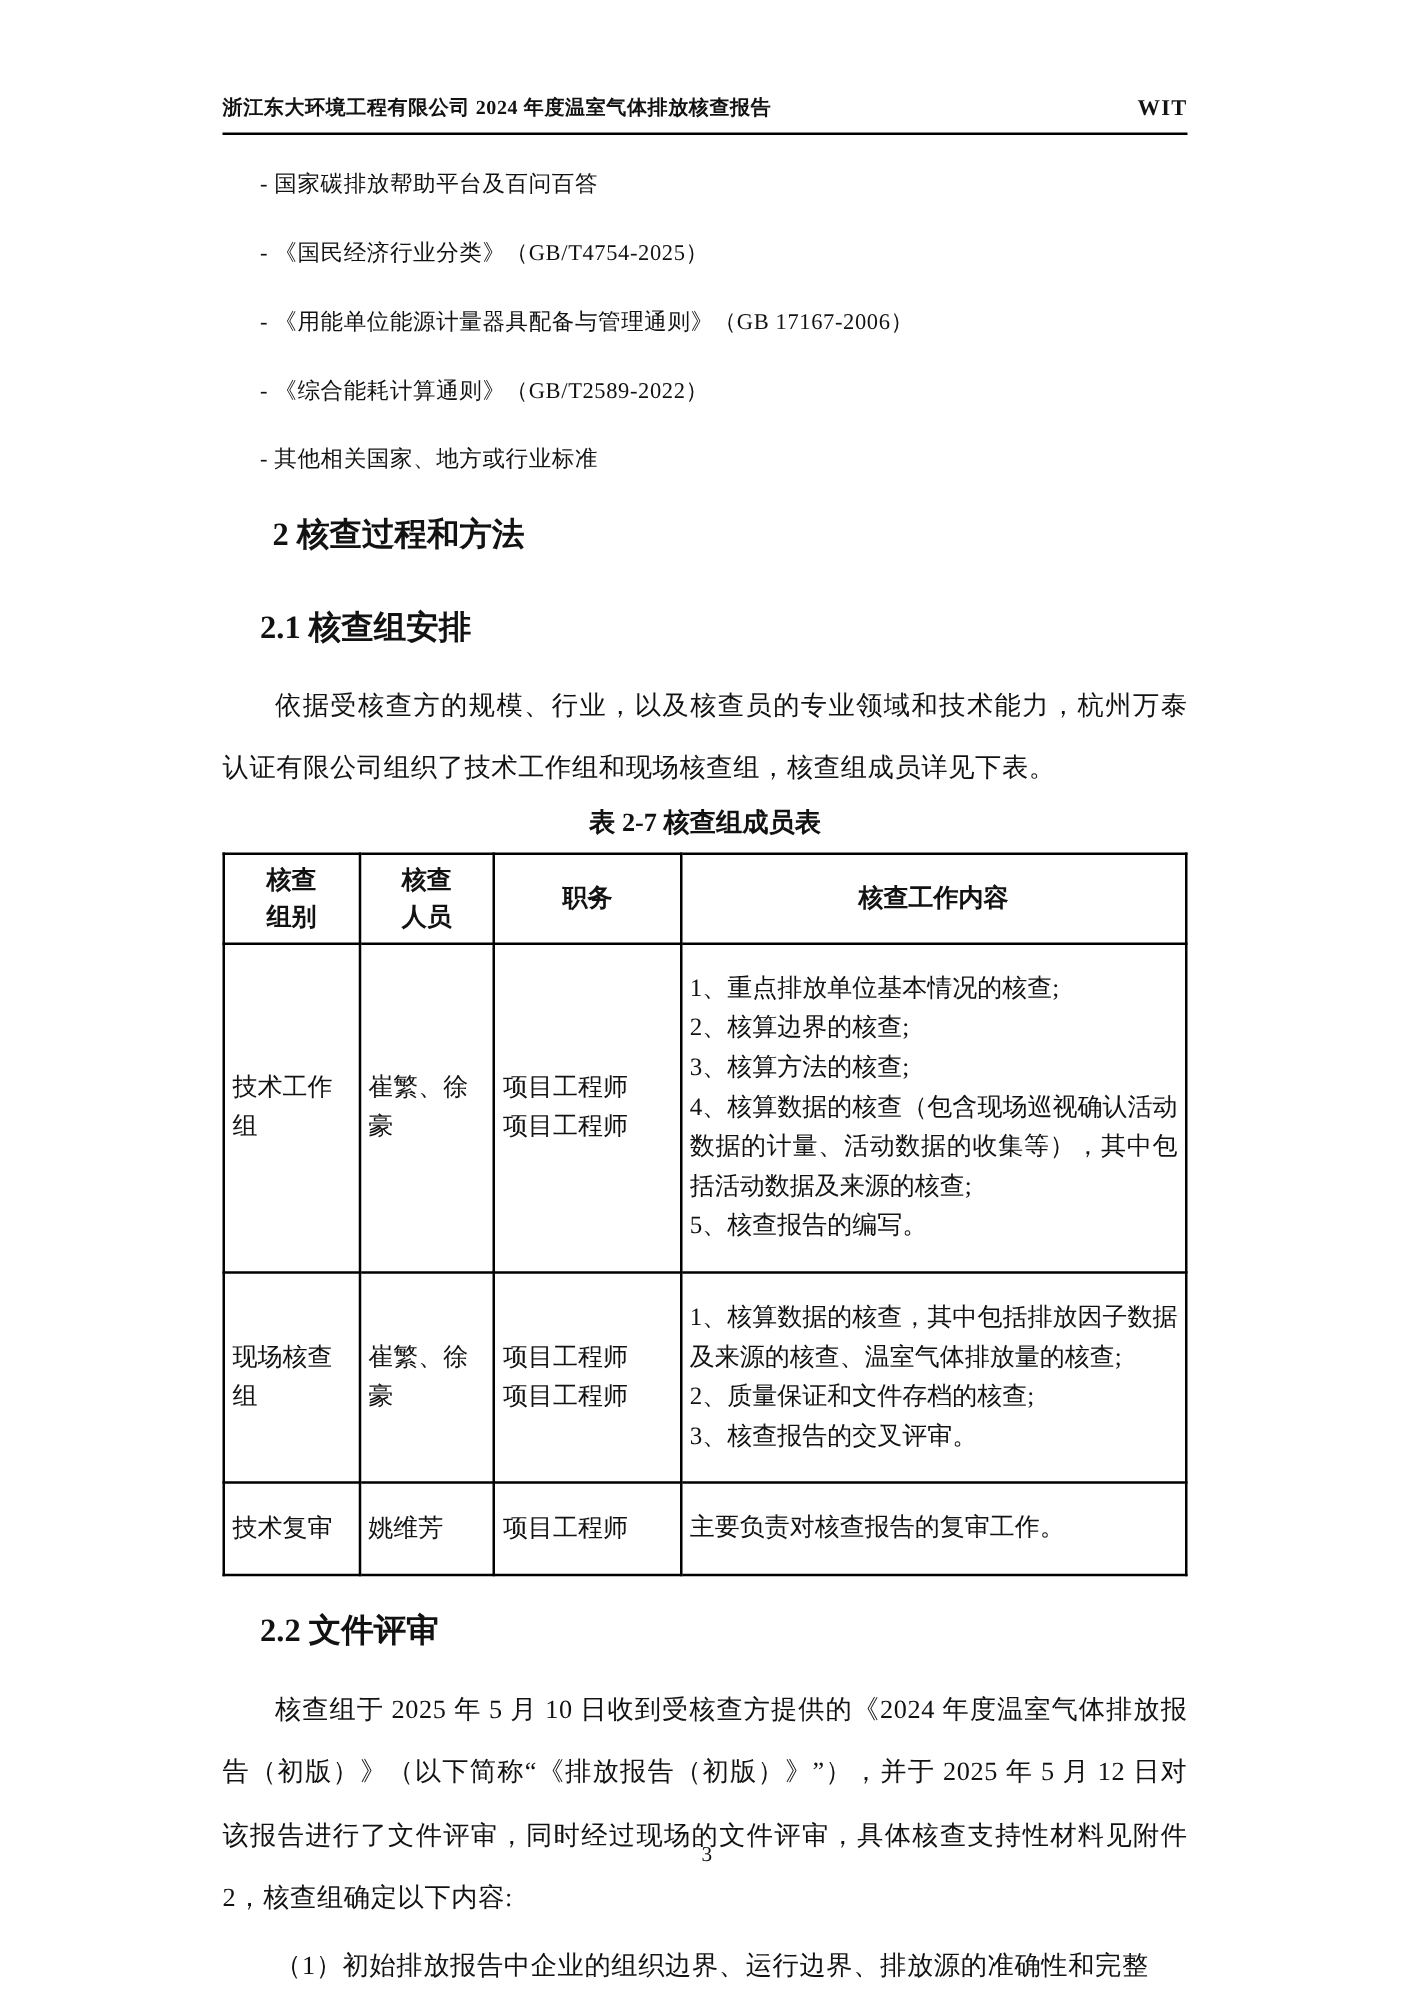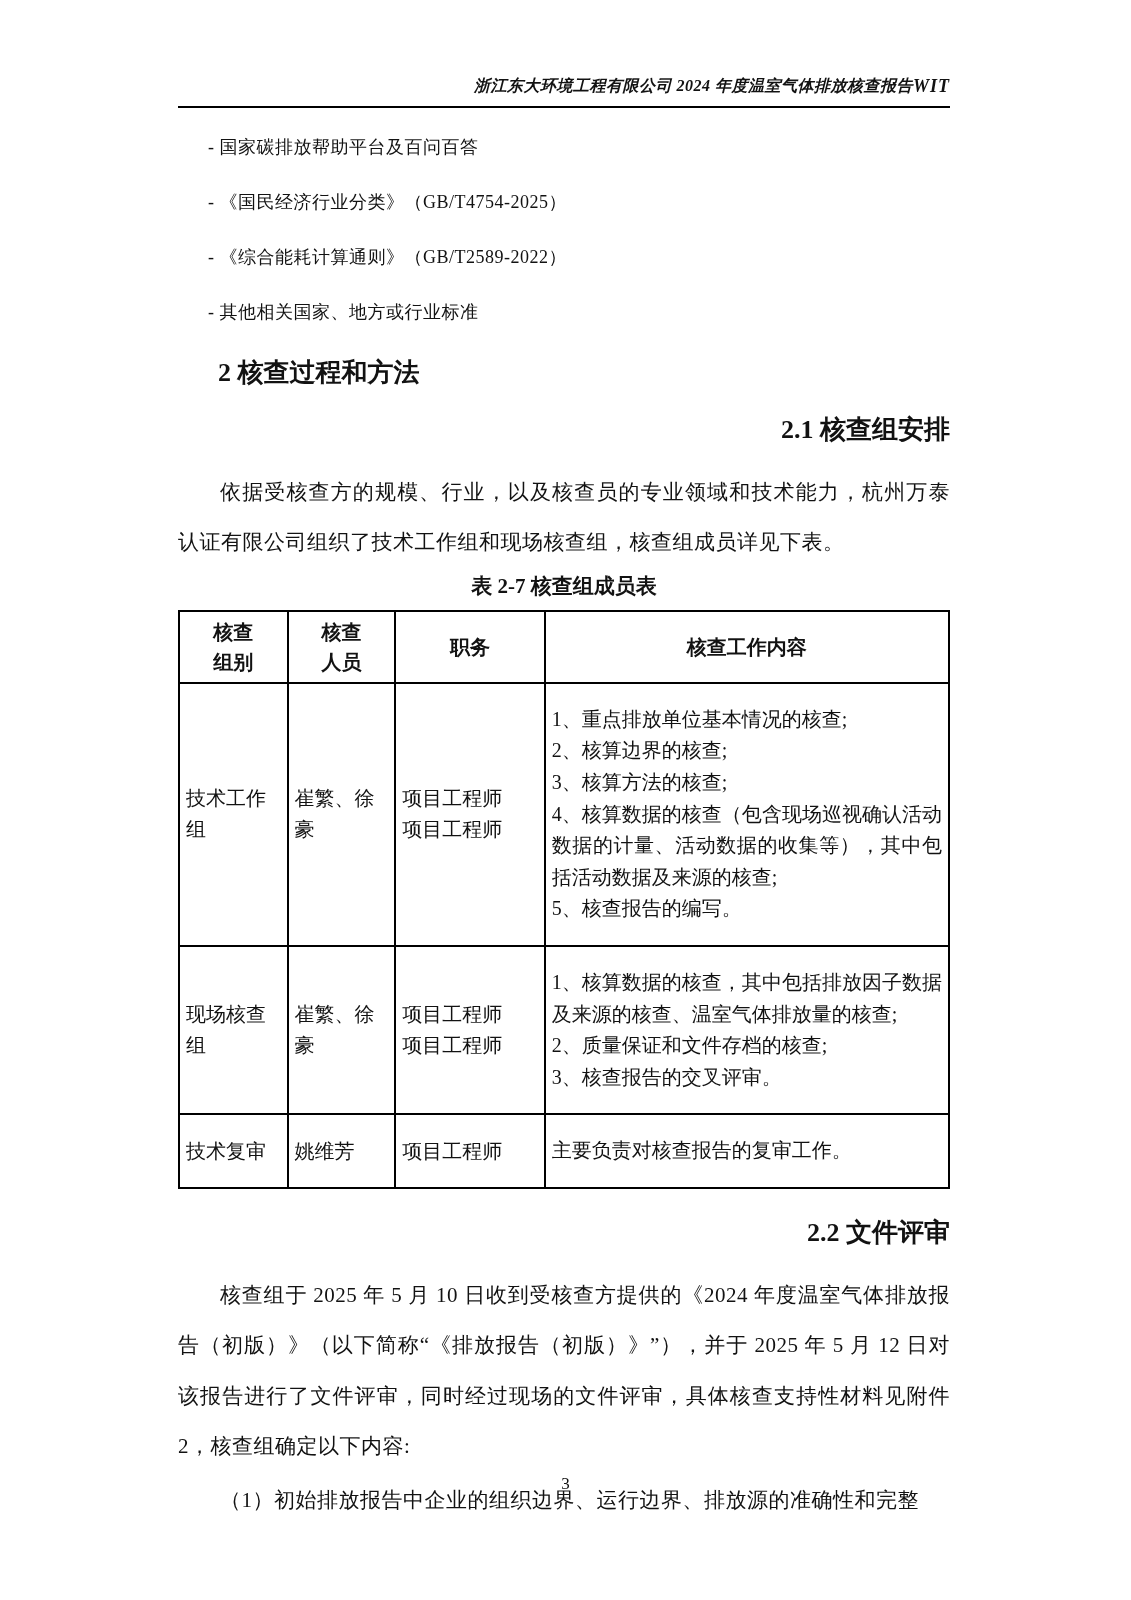--- a/index.html
+++ b/index.html
@@ -11,34 +11,33 @@
     margin: 0 auto;
     background: #ffffff;
     color: #121212;
     font-family: "Liberation Serif", "DejaVu Serif", serif;
     padding: 76px 181px 0 178px;
     overflow: hidden;
   }
   
   .header-bar {
     display: flex;
-    justify-content: flex-end;
+    justify-content: space-between;
     align-items: flex-end;
     border-bottom: 2px solid #000;
     padding-bottom: 9px;
-    font-style: italic;
   }
   .doc-title { font-size: 16px; font-weight: 700; letter-spacing: 0.5px; }
   .brand { font-size: 18px; font-weight: 700; letter-spacing: 1px; }
   
   .refs { margin-top: 27px; padding-left: 30px; }
   .ref-item { font-size: 18px; margin-bottom: 31px; letter-spacing: 0.5px; }
   
-  .h1 { font-size: 26px; font-weight: 700; margin: 4px 0 22px 40px; }
-  .h2 { font-size: 26px; font-weight: 700; margin: 0 0 20px 30px; text-align: right; }
+  .h1 { font-size: 26px; font-weight: 700; margin: 4px 0 39px 40px; }
+  .h2 { font-size: 26px; font-weight: 700; margin: 0 0 20px 30px; }
   .h2-gap { margin-top: 26px; }
   
   .para {
     font-size: 21px;
     line-height: 2.4;
     text-align: justify;
     text-justify: inter-ideograph;
     text-indent: 2em;
     margin: 0 0 4px 0;
     letter-spacing: 0.5px;
@@ -94,20 +93,21 @@
 <div class="page">
 
   <div class="header-bar">
     <span class="doc-title">浙江东大环境工程有限公司 2024 年度温室气体排放核查报告</span>
     <span class="brand">WIT</span>
   </div>
 
   <div class="refs">
     <div class="ref-item">- 国家碳排放帮助平台及百问百答</div>
     <div class="ref-item">- 《国民经济行业分类》（GB/T4754-2025）</div>
+    <div class="ref-item">- 《用能单位能源计量器具配备与管理通则》（GB 17167-2006）</div>
     <div class="ref-item">- 《综合能耗计算通则》（GB/T2589-2022）</div>
     <div class="ref-item">- 其他相关国家、地方或行业标准</div>
   </div>
 
   <div class="h1">2 核查过程和方法</div>
 
   <div class="h2">2.1 核查组安排</div>
 
   <p class="para">依据受核查方的规模、行业，以及核查员的专业领域和技术能力，杭州万泰认证有限公司组织了技术工作组和现场核查组，核查组成员详见下表。</p>
 

